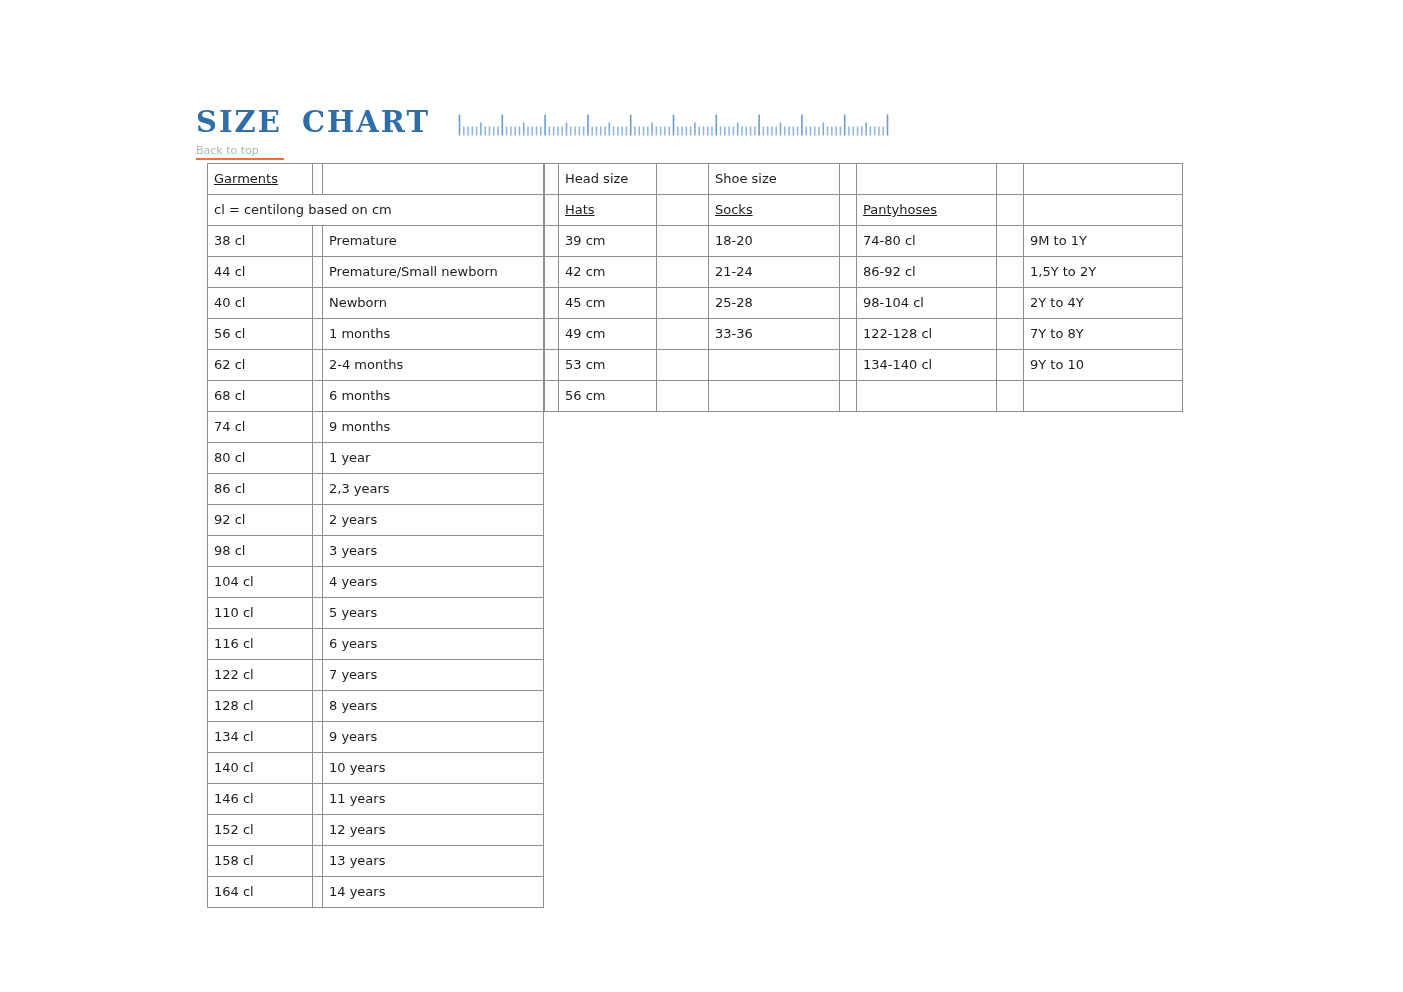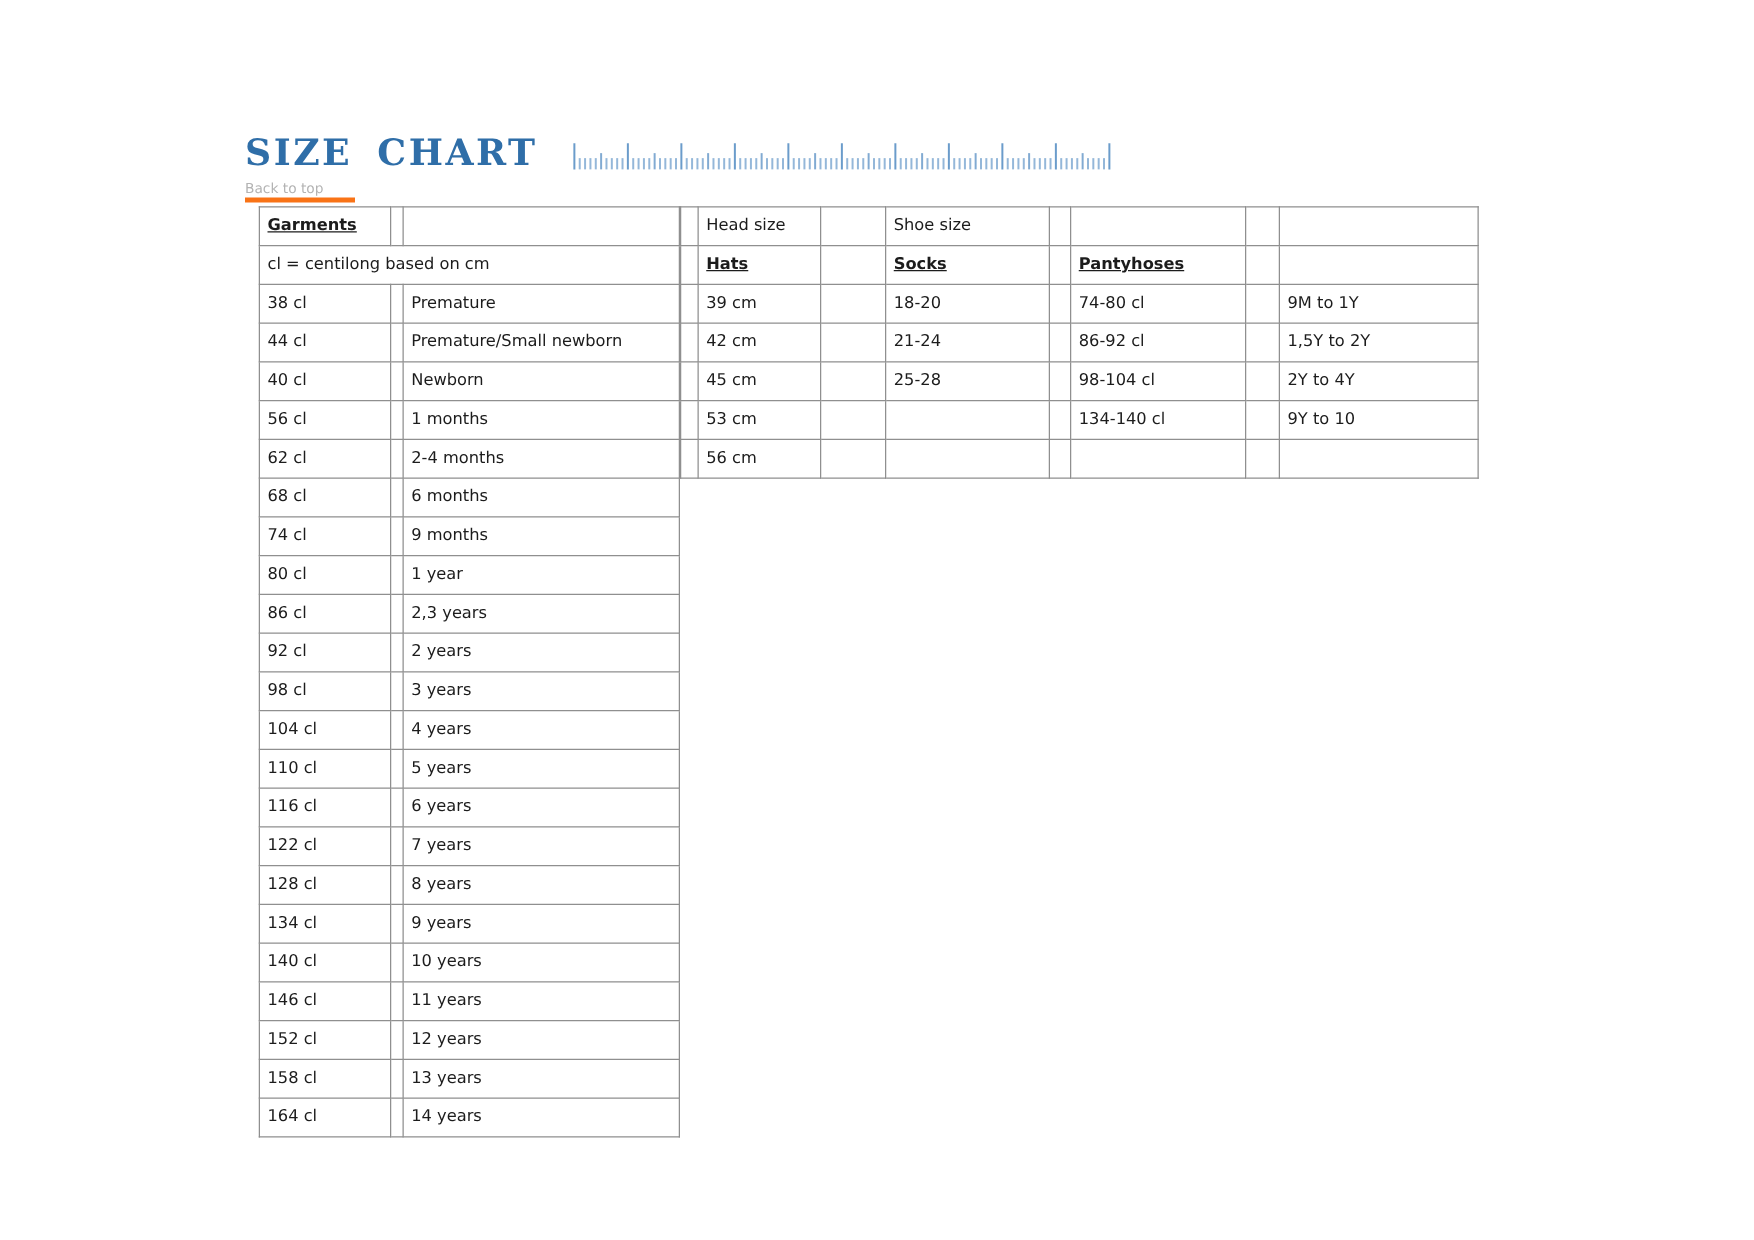--- a/index.html
+++ b/index.html
@@ -34,21 +34,21 @@
 
   
   .back-to-top{
     display:inline-block;
     margin-top:8px;
     min-width:88px;
     font-size:11px;
     line-height:12px;
     color:var(--link-gray);
     text-decoration:none;
-    border-bottom:4px solid #f97316;
+    border-bottom:2px solid #f97316;
     padding-bottom:1px;
     cursor:pointer;
   }
 
   
   .tables{
     display:flex;
     align-items:flex-start;
     margin-left:11px;
     margin-top:3px;
@@ -60,21 +60,21 @@
   }
   table.tbl td{
     border:1px solid var(--border-gray);
     height:30px;
     line-height:30px;
     padding:0 2px 0 6px;
     white-space:nowrap;
     overflow:hidden;
     vertical-align:middle;
   }
-  td.hdr{font-weight:bold;text-decoration:underline;margin-top:13px;}
+  td.hdr{font-weight:normal;text-decoration:underline;margin-top:13px;}
   td.pad12{padding-left:12px;}
   td.pad8{padding-left:8px;}
 </style>
 </head>
 <body>
 
 <div class="page">
 
   <div class="title-row">
     <h1 class="title">SIZE CHART</h1>
@@ -374,20 +374,30 @@
             <td>45 cm</td>
             <td></td>
             <td>25-28</td>
             <td></td>
             <td class="pad8">98-104 cl</td>
             <td></td>
             <td>2Y to 4Y</td>
           </tr>
           <tr>
             <td></td>
+            <td>49 cm</td>
+            <td></td>
+            <td>33-36</td>
+            <td></td>
+            <td class="pad8">122-128 cl</td>
+            <td></td>
+            <td>7Y to 8Y</td>
+          </tr>
+          <tr>
+            <td></td>
             <td>53 cm</td>
             <td></td>
             <td></td>
             <td></td>
             <td class="pad8">134-140 cl</td>
             <td></td>
             <td>9Y to 10</td>
           </tr>
           <tr>
             <td></td>

